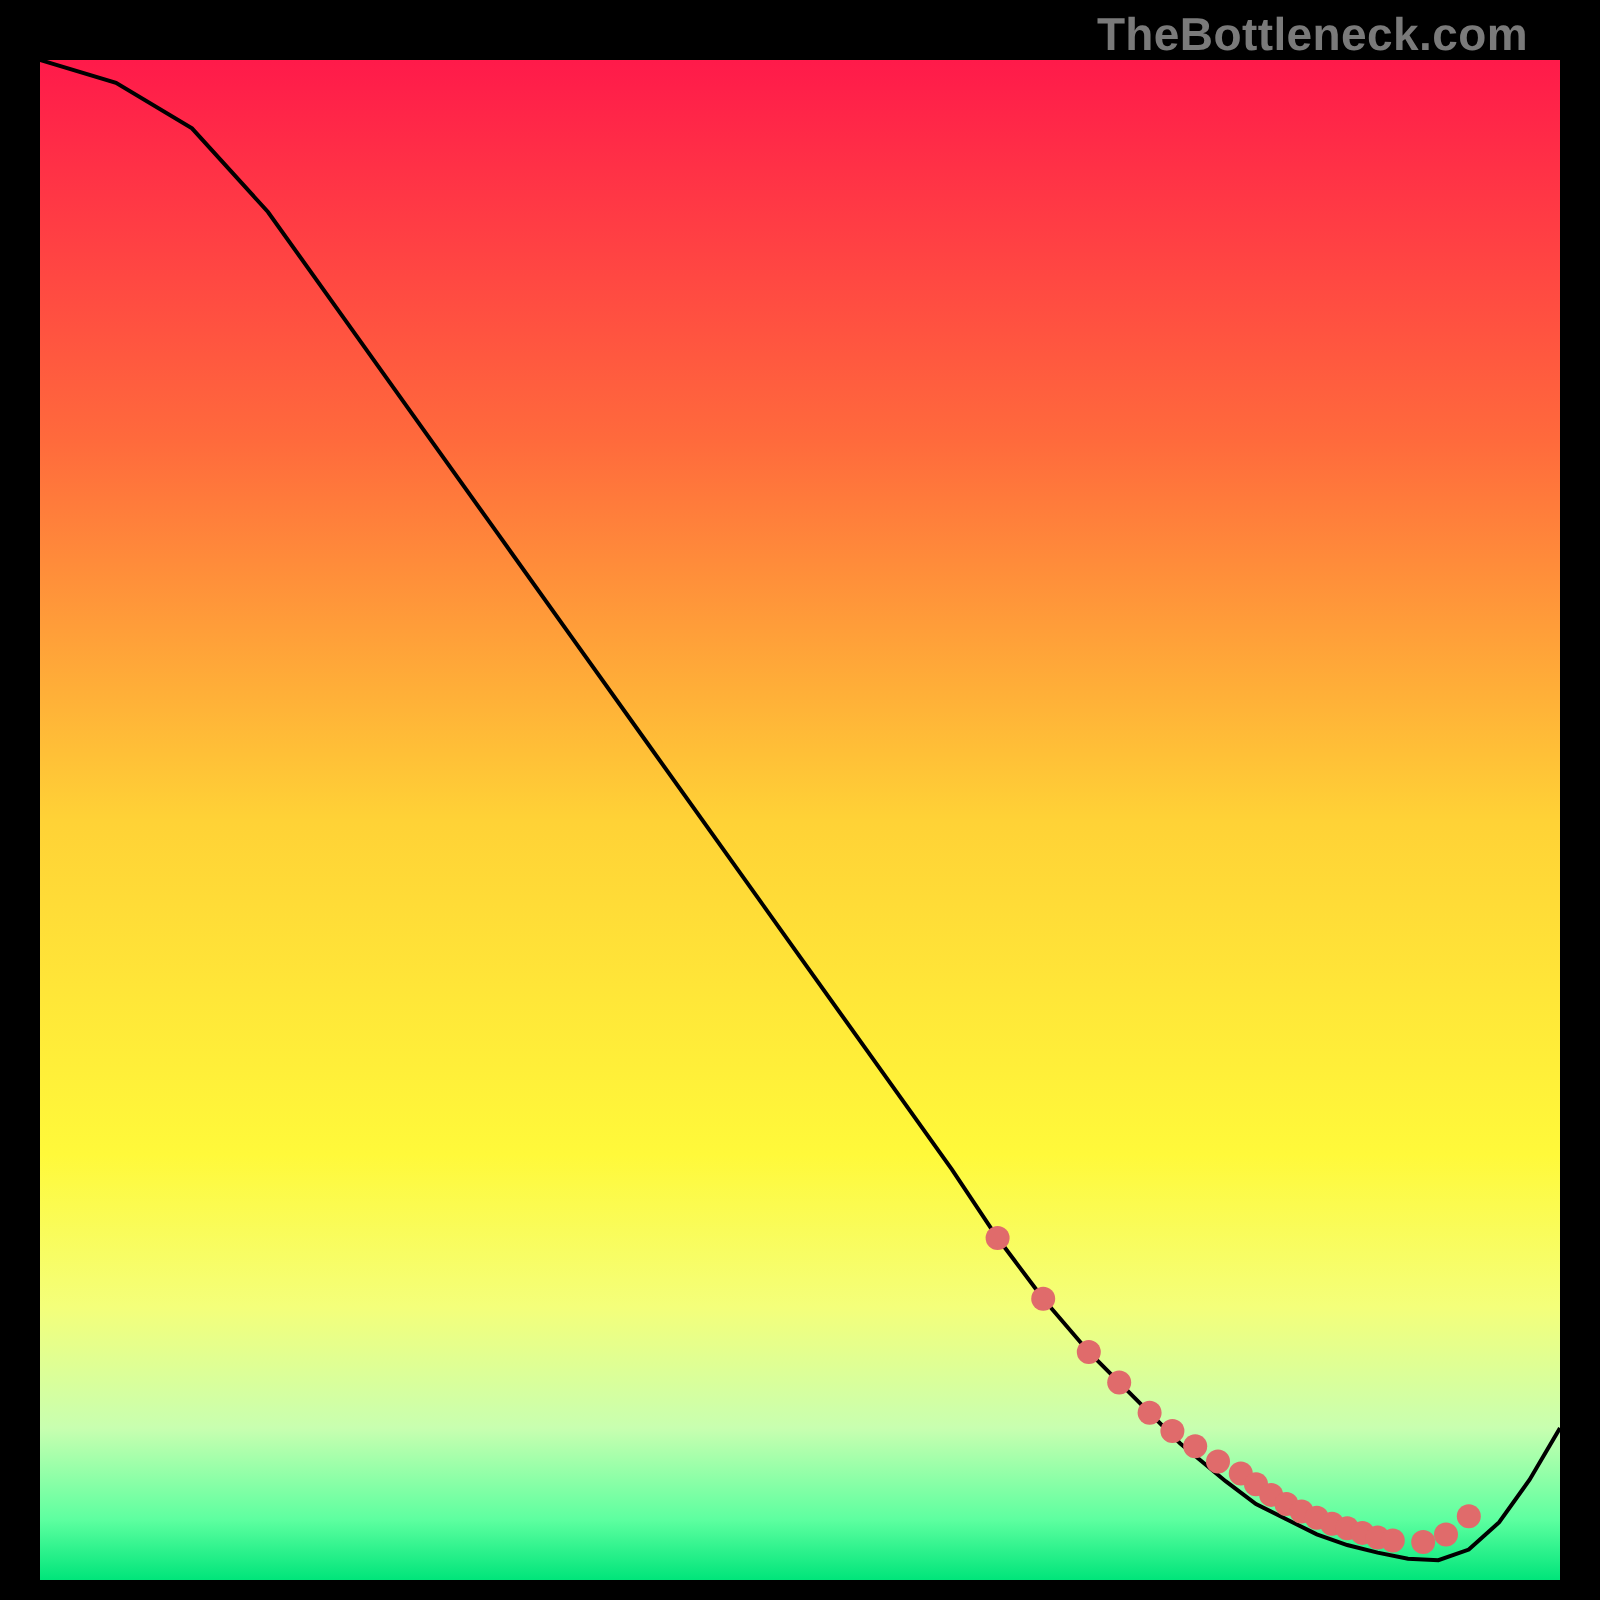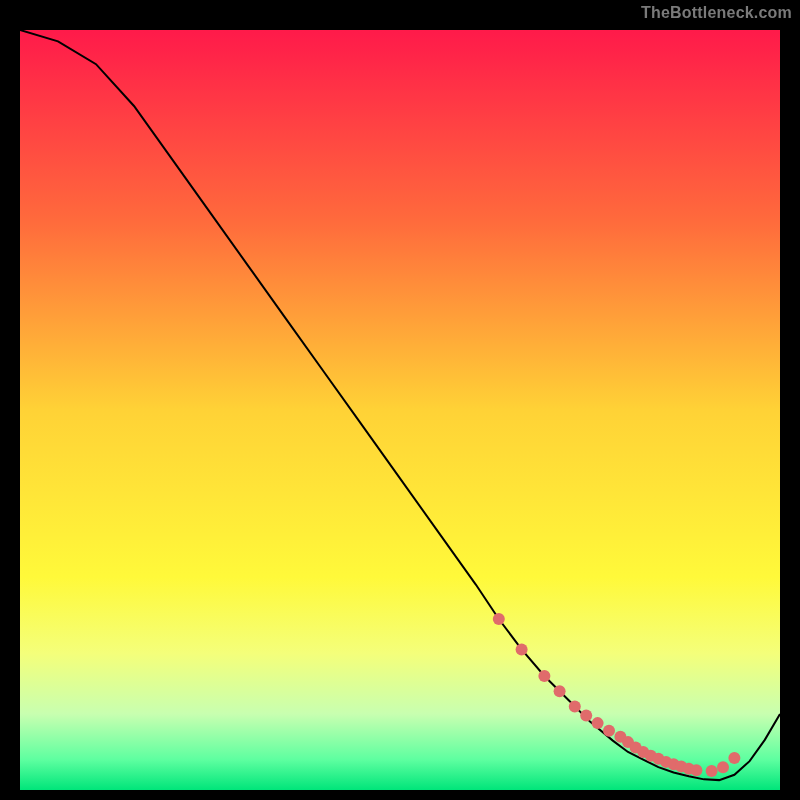--- a/index.html
+++ b/index.html
@@ -13,22 +13,22 @@
   }
   .outer {
     position: relative;
     width: 800px;
     height: 800px;
     background: #000;
   }
   .watermark {
     position: absolute;
     top: 4px;
-    right: 8px;
-    font-size: 16px;
+    right: 36px;
+    font-size: 23px;
     font-weight: bold;
     color: #7a7a7a;
     letter-spacing: 0.2px;
     z-index: 10;
   }
   .plot {
     position: absolute;
     left: 20px;
     top: 30px;
     width: 760px;

